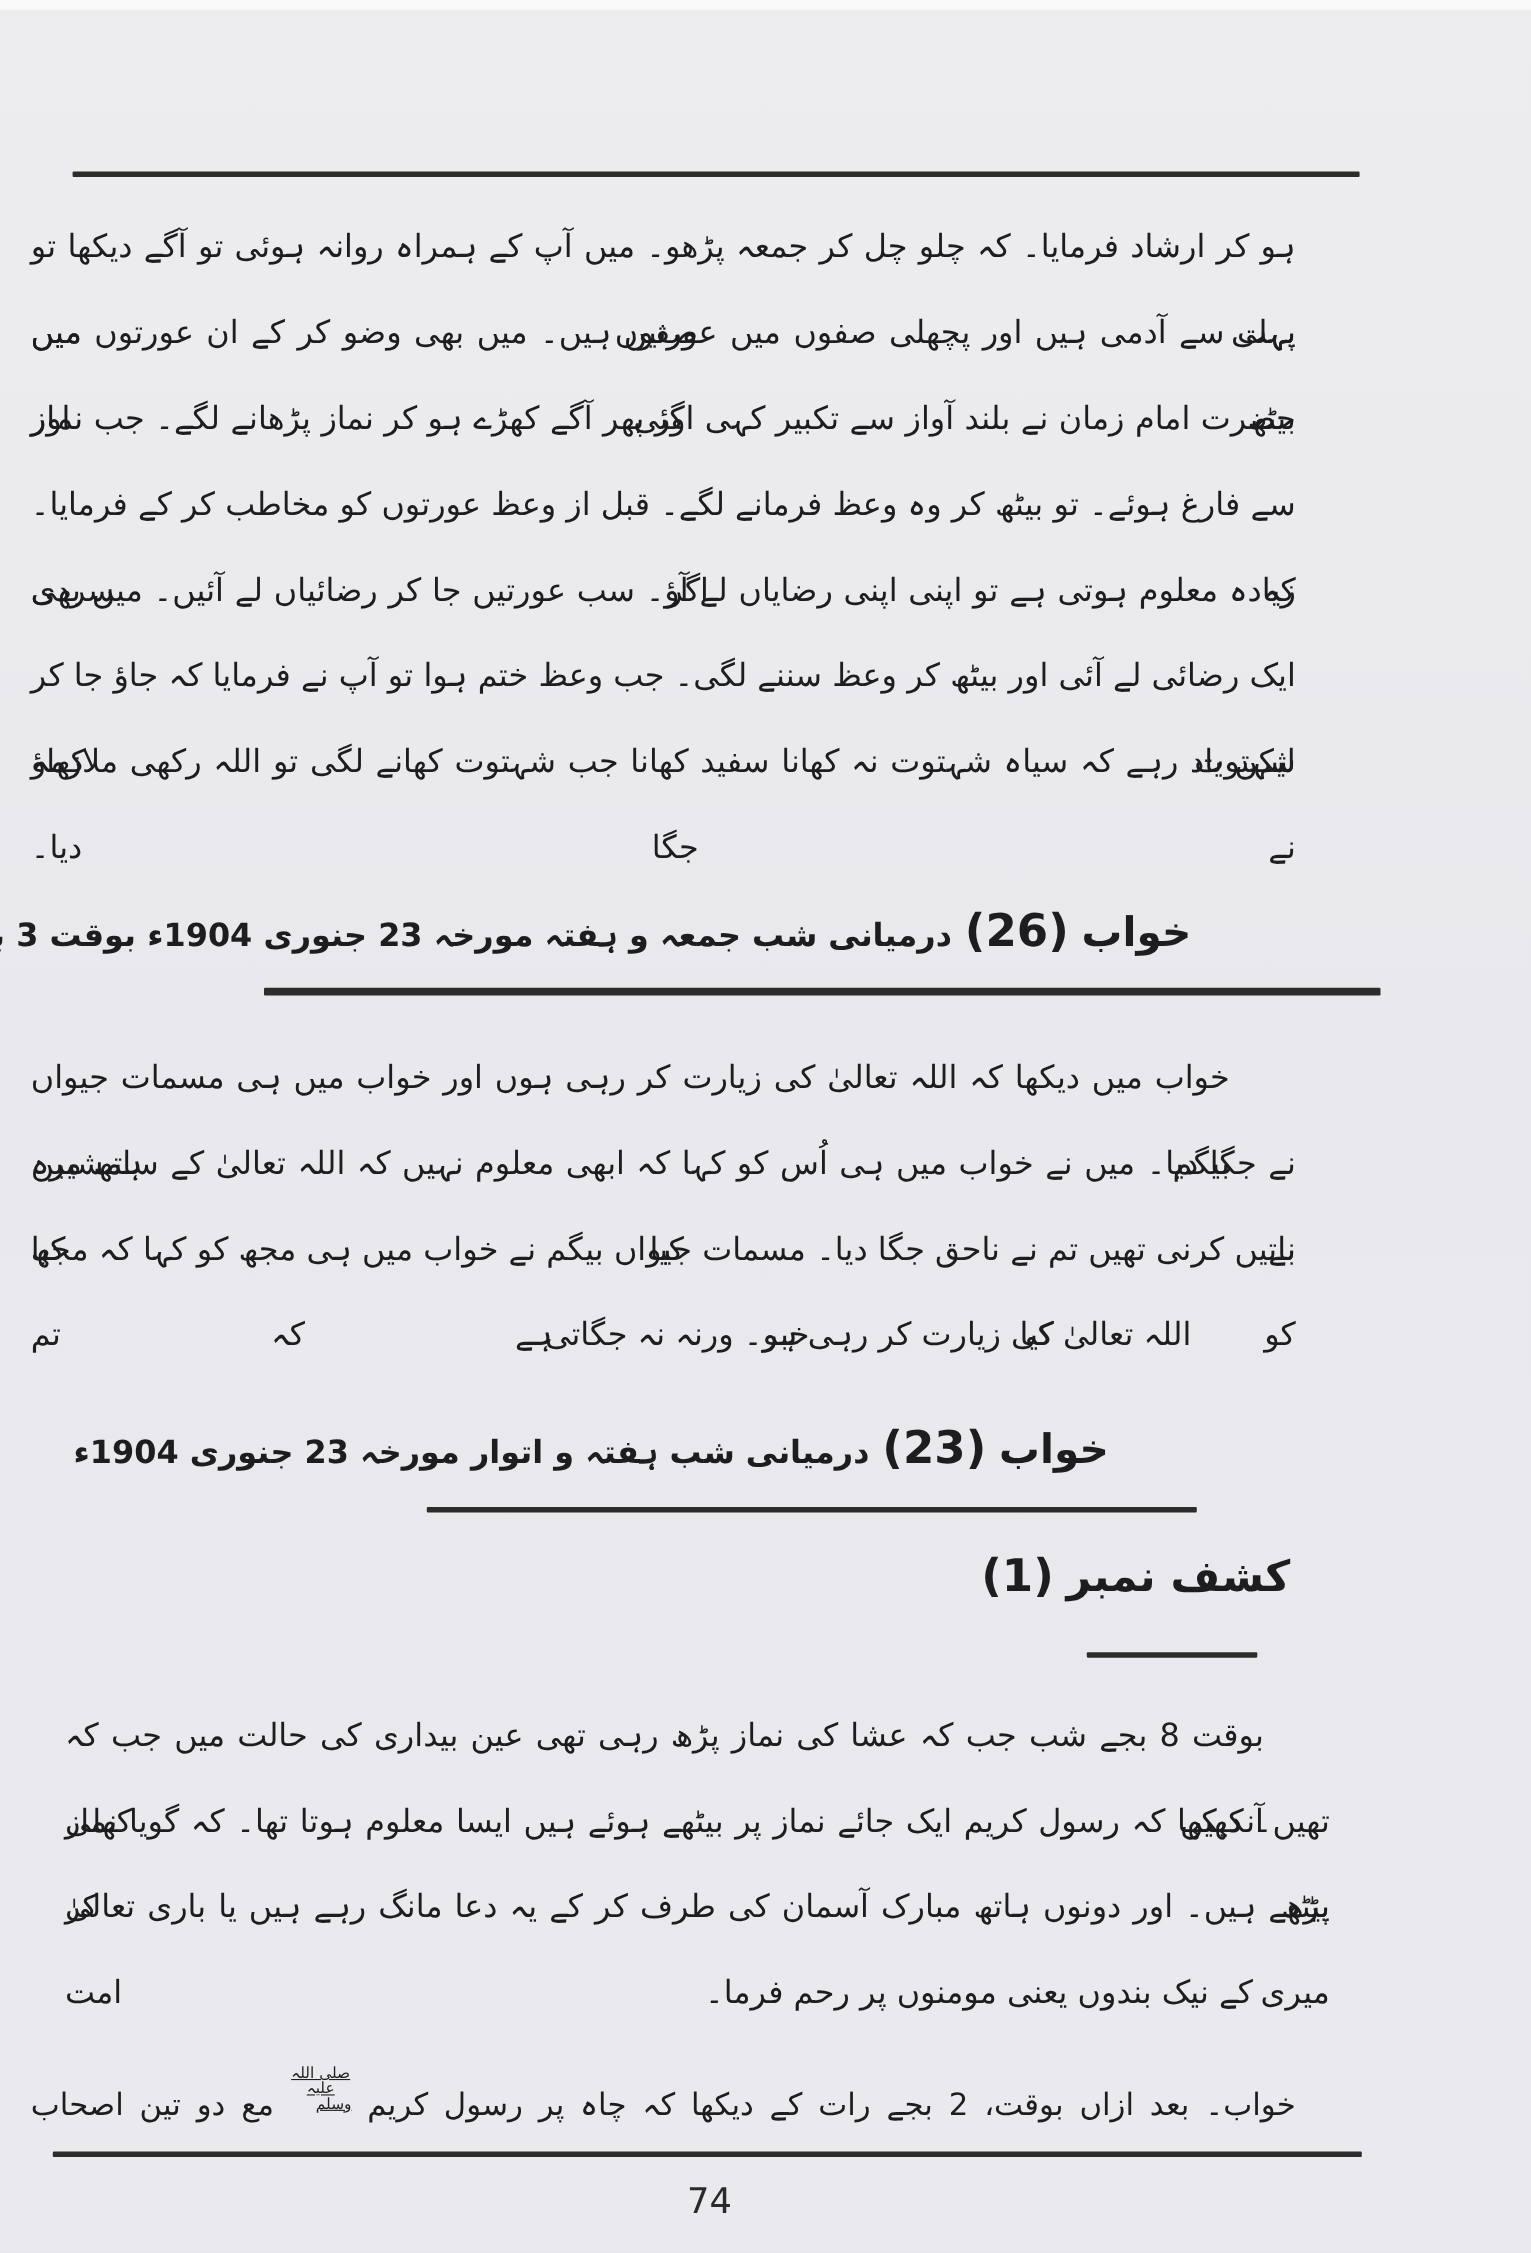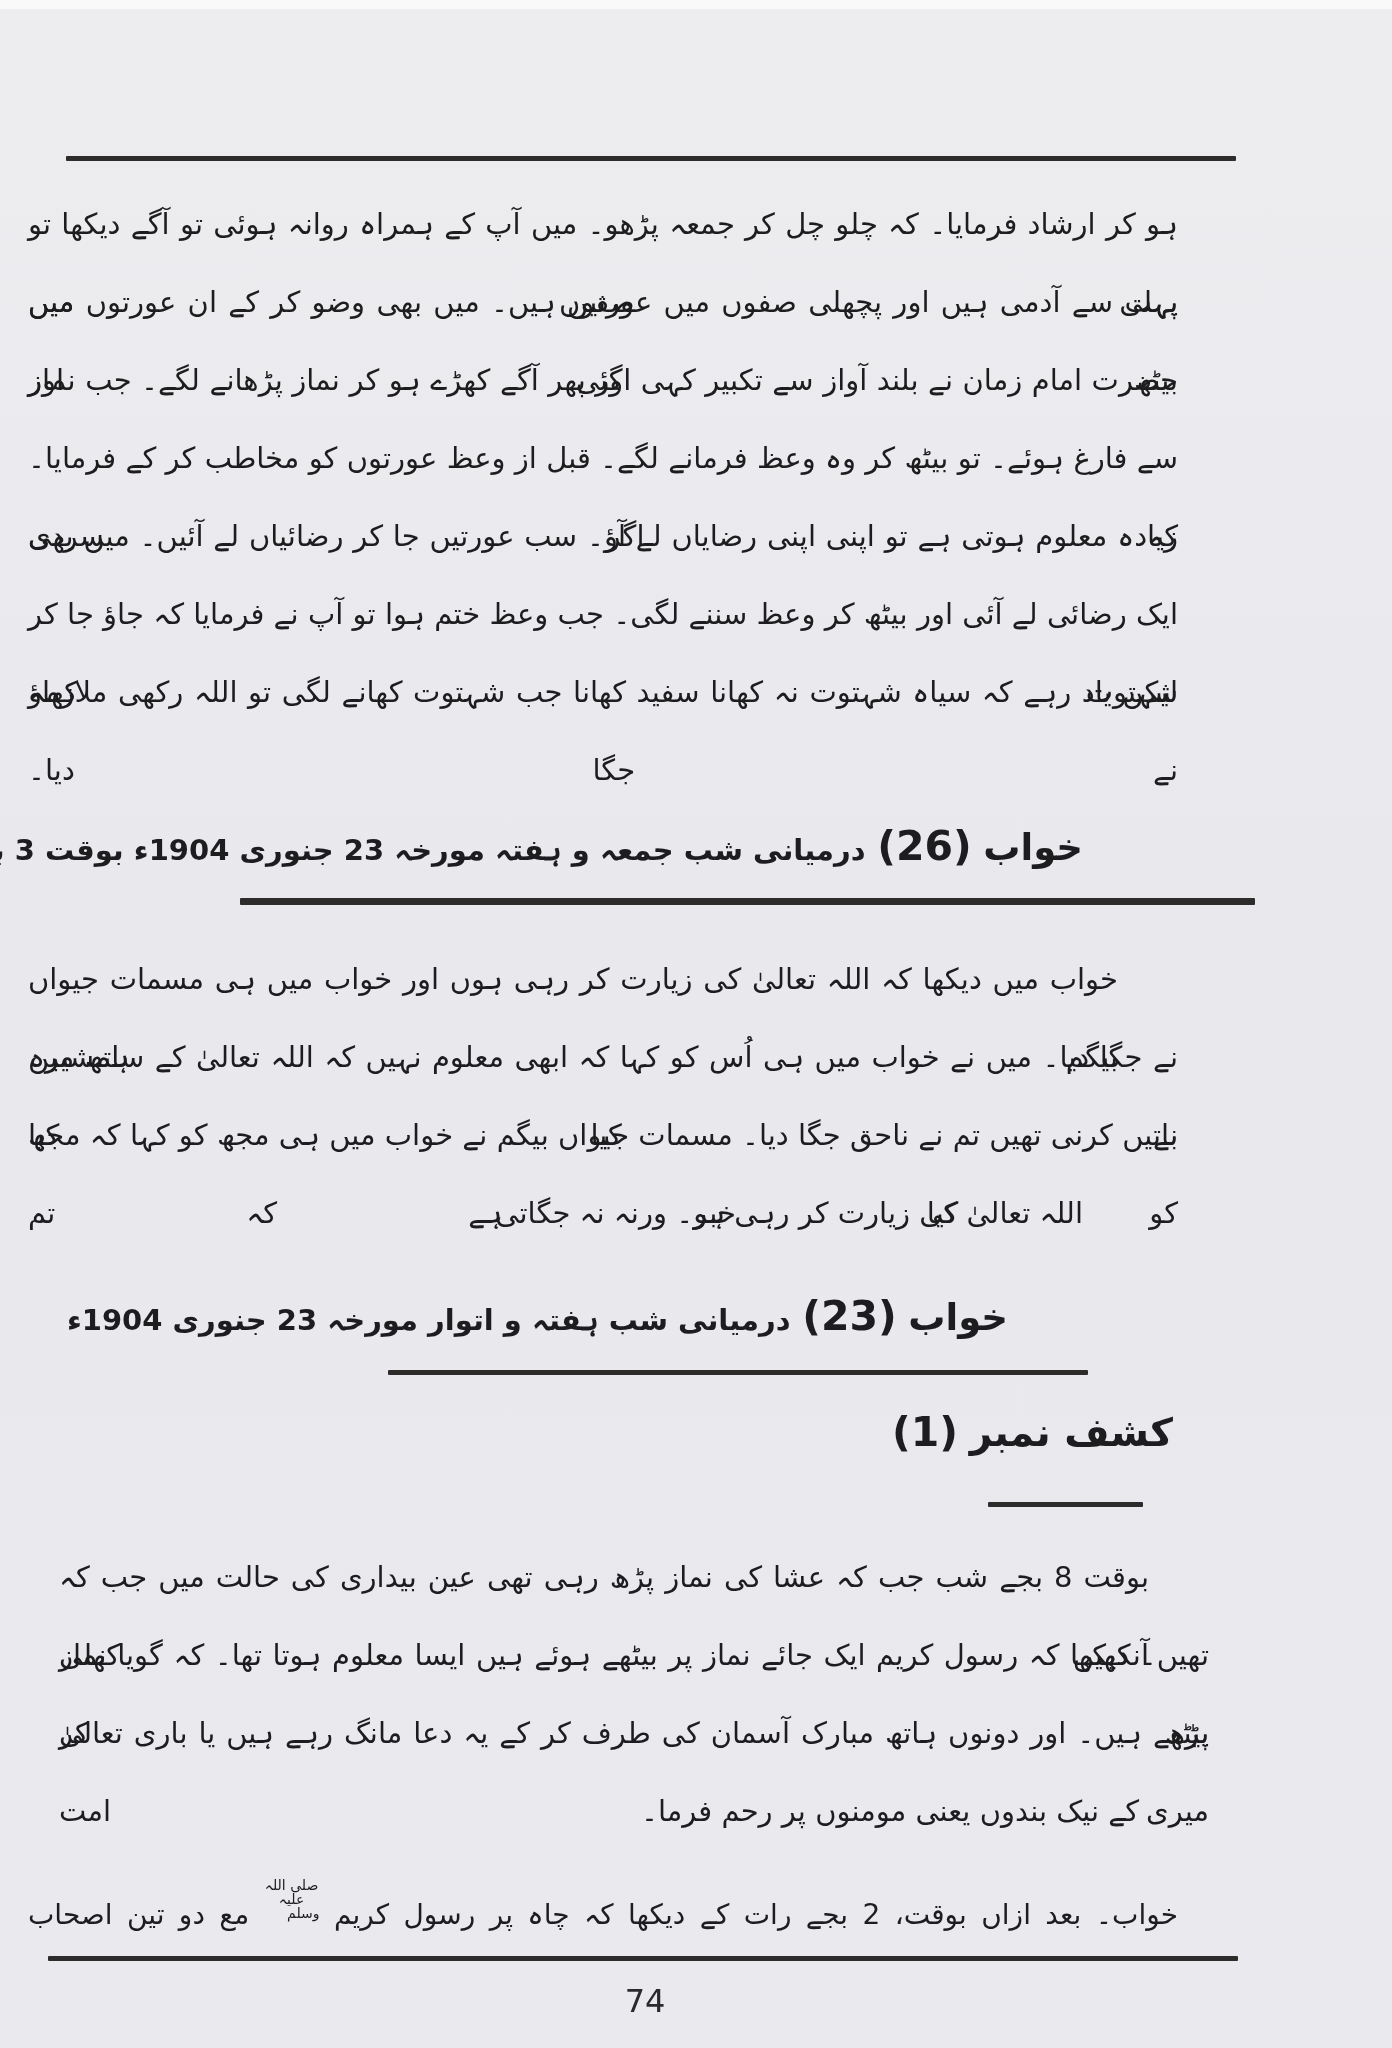--- a/index.html
+++ b/index.html
@@ -67,20 +67,21 @@
     text-align-last:justify;
   }
   .honorific{
     font-size:14px;
     line-height:14px;
     display:inline-block;
     vertical-align:6px;
     max-width:56px;
     white-space:normal;
     text-align:center;
+    text-decoration:underline;
   }
   .pageno{
     position:absolute;
     top:1982px;left:560px;width:170px;
     text-align:center;
     font-size:32px;
     color:#2a292b;
   }
 </style>
 </head>

